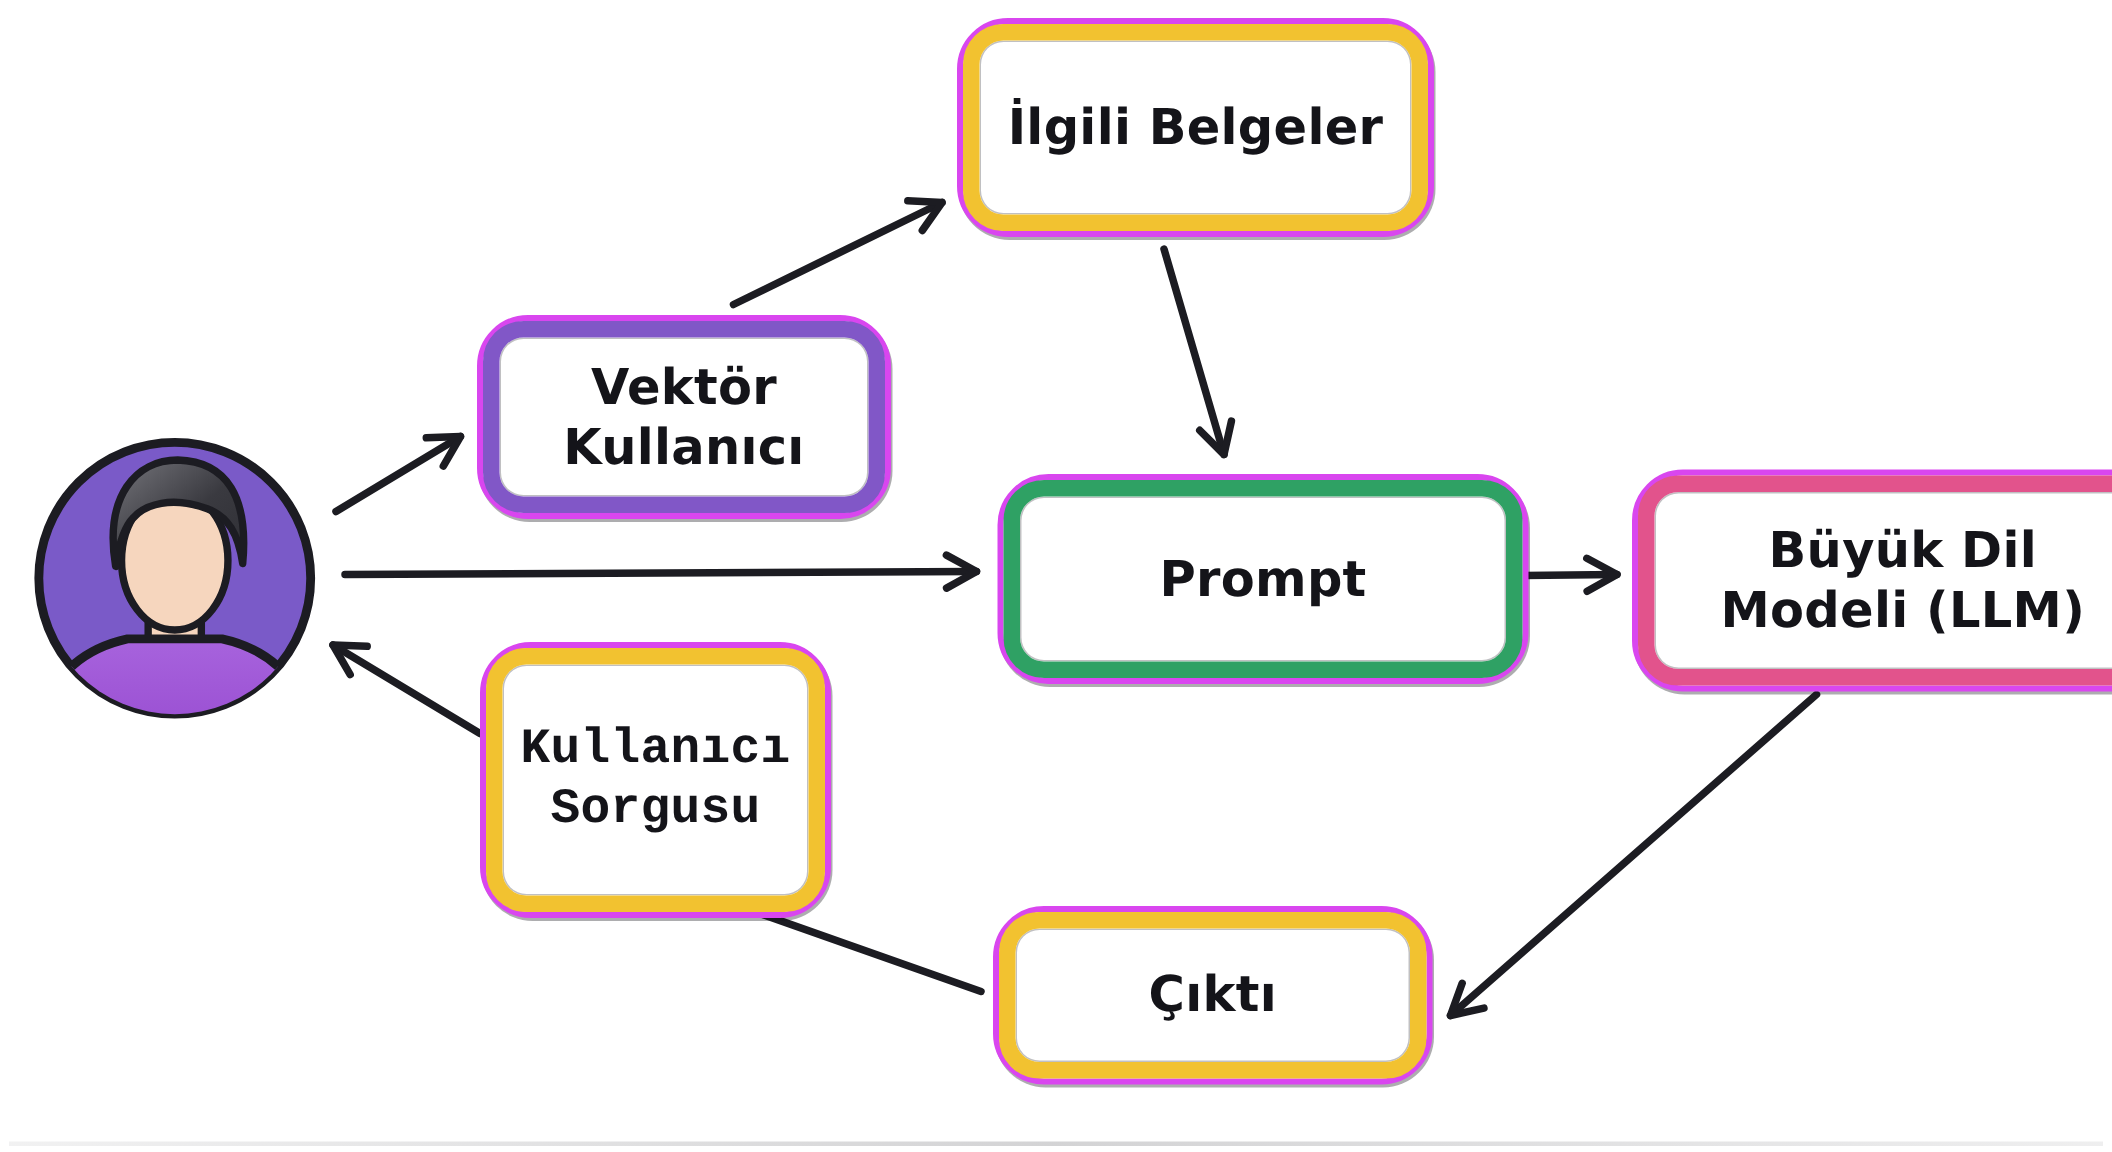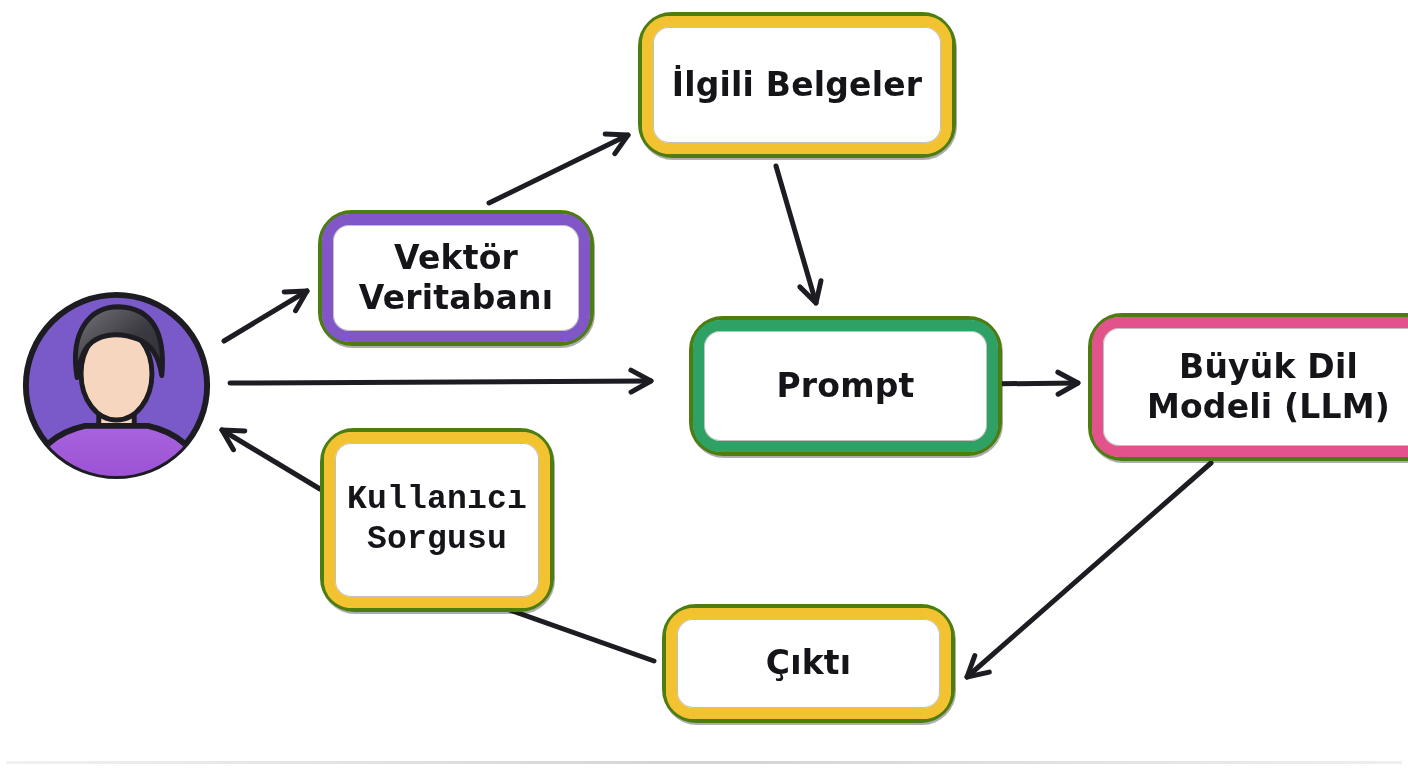--- a/index.html
+++ b/index.html
@@ -15,21 +15,21 @@
   .edges-layer {
     position: absolute;
     left: 0; top: 0;
     width: 1408px; height: 768px;
     z-index: 1;
   }
   .node {
     position: absolute;
     z-index: 2;
     background: #ffffff;
-    border: 4px solid #4d7c0f;
+    border: 4px solid #d946ef;
     border-radius: 34px;
     box-shadow: 1px 2px 0 rgba(20,20,25,0.35);
   }
   .node-inner {
     width: 100%;
     height: 100%;
     border-style: solid;
     border-width: 11px;
     border-radius: 27px;
     background: #ffffff;
@@ -56,21 +56,21 @@
   .baseline-smudge {
     position: absolute;
     left: 6px; top: 761px;
     width: 1396px; height: 3px;
     background: linear-gradient(90deg, rgba(120,120,125,0.10), rgba(110,110,115,0.30), rgba(120,120,125,0.12));
     z-index: 1;
   }
   
   #node-ilgili-belgeler   { left: 638px;  top: 12px;  width: 318px; height: 146px; }
   #node-vektor-veritabani { left: 318px;  top: 210px; width: 276px; height: 136px; }
-  #node-prompt            { left: 665px;  top: 316px; width: 313px; height: 140px; margin-left: 24px; }
+  #node-prompt            { left: 665px;  top: 316px; width: 354px; height: 140px; }
   #node-buyuk-dil-modeli  { left: 1088px; top: 313px; width: 361px; height: 148px; }
   #node-kullanici-sorgusu { left: 320px;  top: 428px; width: 234px; height: 184px; font-family: Liberation Mono, monospace; }
   #node-cikti             { left: 662px;  top: 604px; width: 293px; height: 119px; }
 </style>
 </head>
 <body>
 
 <div class="canvas">
 
   <svg class="edges-layer" viewBox="0 0 1408 768" xmlns="http://www.w3.org/2000/svg">
@@ -117,21 +117,21 @@
   </svg>
 
   <div class="node" id="node-ilgili-belgeler">
     <div class="node-inner" style="border-color: rgb(242, 194, 48);">
       <span class="node-label">İlgili Belgeler</span>
     </div>
   </div>
 
   <div class="node" id="node-vektor-veritabani">
     <div class="node-inner" style="border-color: rgb(129, 87, 199);">
-      <span class="node-label">Vektör Veritabanı</span>
+      <span class="node-label">Vektör Kullanıcı</span>
     </div>
   </div>
 
   <div class="node" id="node-prompt">
     <div class="node-inner" style="border-color: rgb(47, 161, 100);">
       <span class="node-label">Prompt</span>
     </div>
   </div>
 
   <div class="node" id="node-buyuk-dil-modeli">

